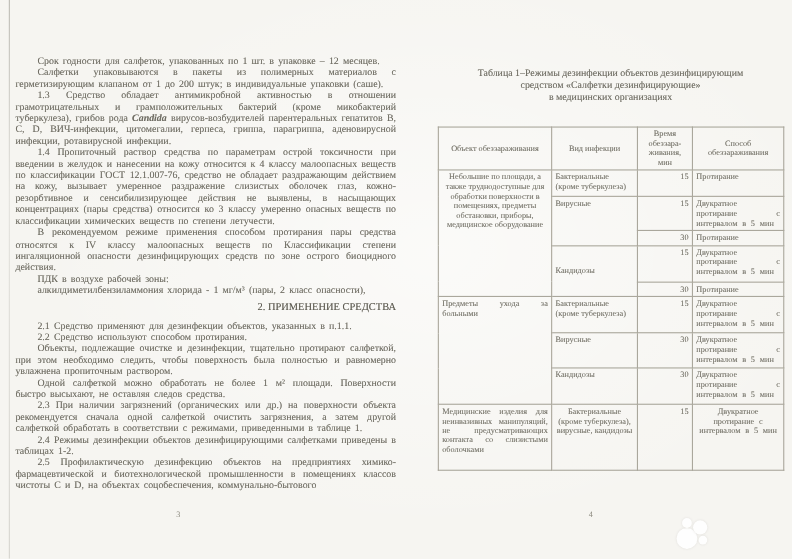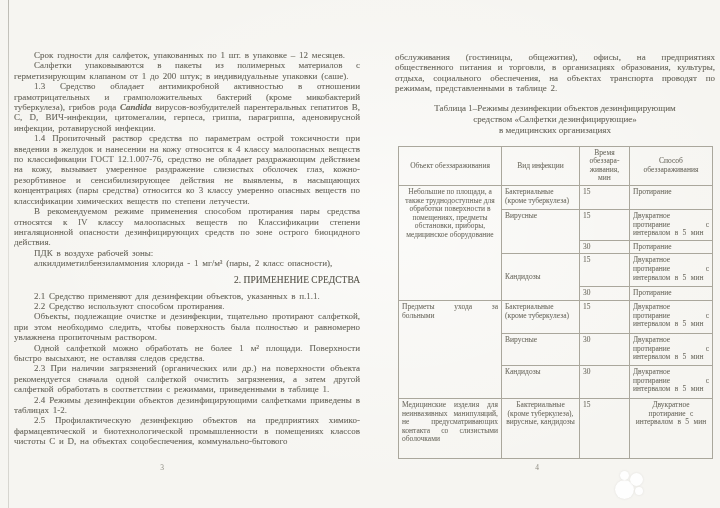--- a/index.html
+++ b/index.html
@@ -30,33 +30,33 @@
     margin:0;font-size:9px;line-height:10.4px;text-align:justify;text-indent:20px;
     word-spacing:1.5px;text-shadow:0 0 .6px rgba(111,109,99,.45);
   }
   .body-par.no-indent{text-indent:0;}
   .body-par em{font-weight:bold;}
   .sec-heading{
     margin:6px 0 5px;font-size:9.5px;line-height:11px;font-weight:normal;text-align:right;
     color:#5e5c52;text-shadow:0 0 .6px rgba(94,92,82,.45);
   }
   .table-caption{
-    margin:9px auto 10px;font-size:9px;line-height:11px;text-align:center;white-space:pre-line;
+    margin:9px auto 21px;font-size:9px;line-height:11px;text-align:center;white-space:pre-line;
     text-shadow:0 0 .6px rgba(111,109,99,.45);
   }
   table#regimes-table{
     border-collapse:collapse;width:314px;margin-left:3px;table-layout:fixed;
     font-size:7.5px;line-height:8.6px;color:var(--ink-soft);
     text-shadow:0 0 .5px rgba(118,116,106,.4);
   }
   #regimes-table td,#regimes-table th{
     border:1px solid var(--line);vertical-align:top;padding:2px 3px;
   }
   #regimes-table th{font-weight:normal;text-align:center;vertical-align:middle;}
-  .c-time{text-align:left;}
+  .c-time{text-align:right;}
   .c-meth.just{text-align:justify;word-spacing:2.5px;}
   .c-obj{text-align:center;}
   .c-obj.just{text-align:justify;word-spacing:3px;}
   .v-mid{vertical-align:middle !important;}
   tr.g3 td{vertical-align:middle;}
   tr.g3 .c-obj{vertical-align:top;}
   tr.g3 .c-inf,tr.g3 .c-meth{text-align:center;}
   .pnum{
     position:absolute;font-size:7.5px;color:#8d8b80;width:20px;text-align:center;
   }
@@ -97,21 +97,20 @@
     <p class="body-par">2.1 Средство применяют для дезинфекции объектов, указанных в п.1.1.</p>
     <p class="body-par">2.2 Средство используют способом протирания.</p>
     <p class="body-par">Объекты, подлежащие очистке и дезинфекции, тщательно протирают салфеткой, при этом необходимо следить, чтобы поверхность была полностью и равномерно увлажнена пропиточным раствором.</p>
     <p class="body-par">Одной салфеткой можно обработать не более 1 м² площади. Поверхности быстро высыхают, не оставляя следов средства.</p>
     <p class="body-par">2.3 При наличии загрязнений (органических или др.) на поверхности объекта рекомендуется сначала одной салфеткой очистить загрязнения, а затем другой салфеткой обработать в соответствии с режимами, приведенными в таблице 1.</p>
     <p class="body-par">2.4 Режимы дезинфекции объектов дезинфицирующими салфетками приведены в таблицах 1-2.</p>
     <p class="body-par">2.5 Профилактическую дезинфекцию объектов на предприятиях химико-фармацевтической и биотехнологической промышленности в помещениях классов чистоты С и D, на объектах соцобеспечения, коммунально-бытового</p>
   </div>
 
 <div class="page" id="right-page">
-  <p class="body-par no-indent">обслуживания (гостиницы, общежития), офисы, на предприятиях общественного питания и торговли, в организациях образования, культуры, отдыха, социального обеспечения, на объектах транспорта проводят по режимам, представленными в таблице 2.</p>
   <div class="table-caption">Таблица 1–Режимы дезинфекции объектов дезинфицирующим
 средством «Салфетки дезинфицирующие»
 в медицинских организациях</div>
   <table id="regimes-table">
     <colgroup>
       <col style="width:103px">
         <col style="width:78px">
         <col style="width:50px">
         <col style="width:83px">
     </colgroup>

